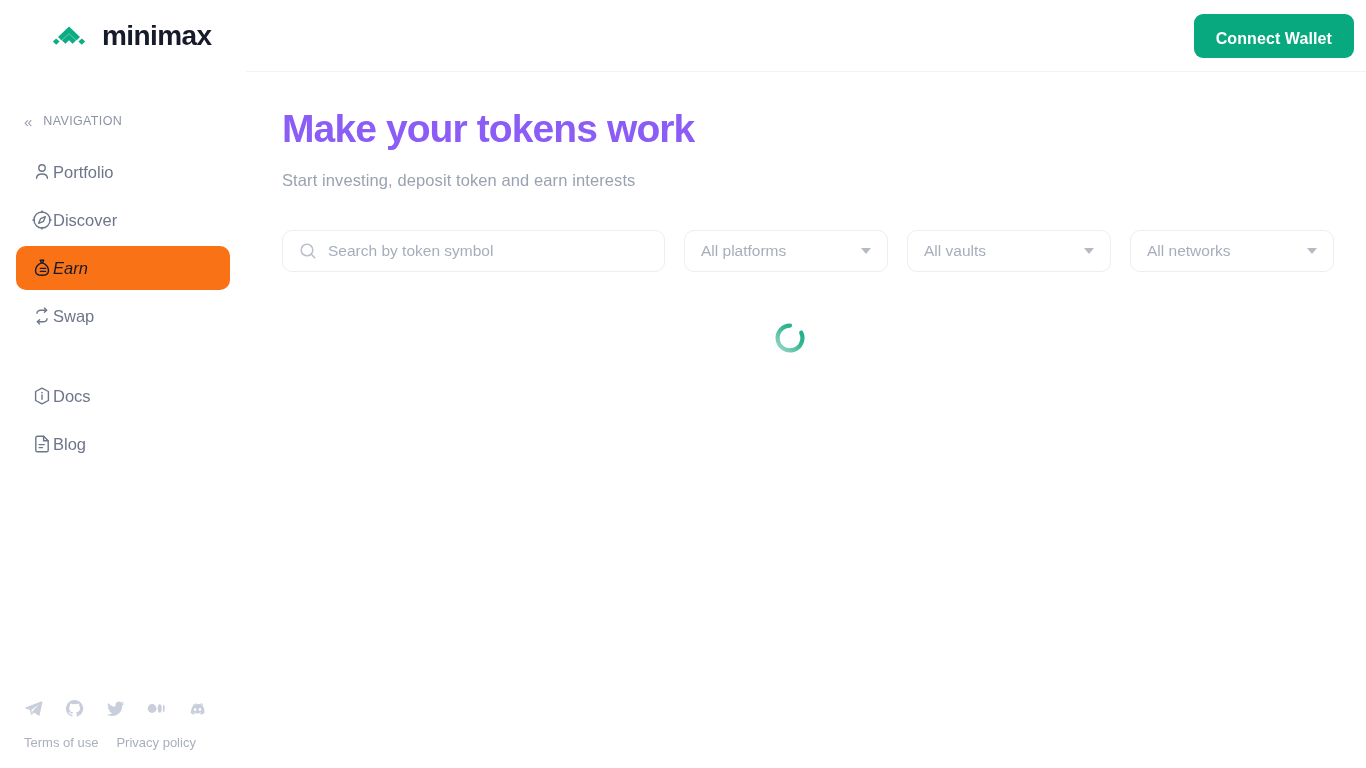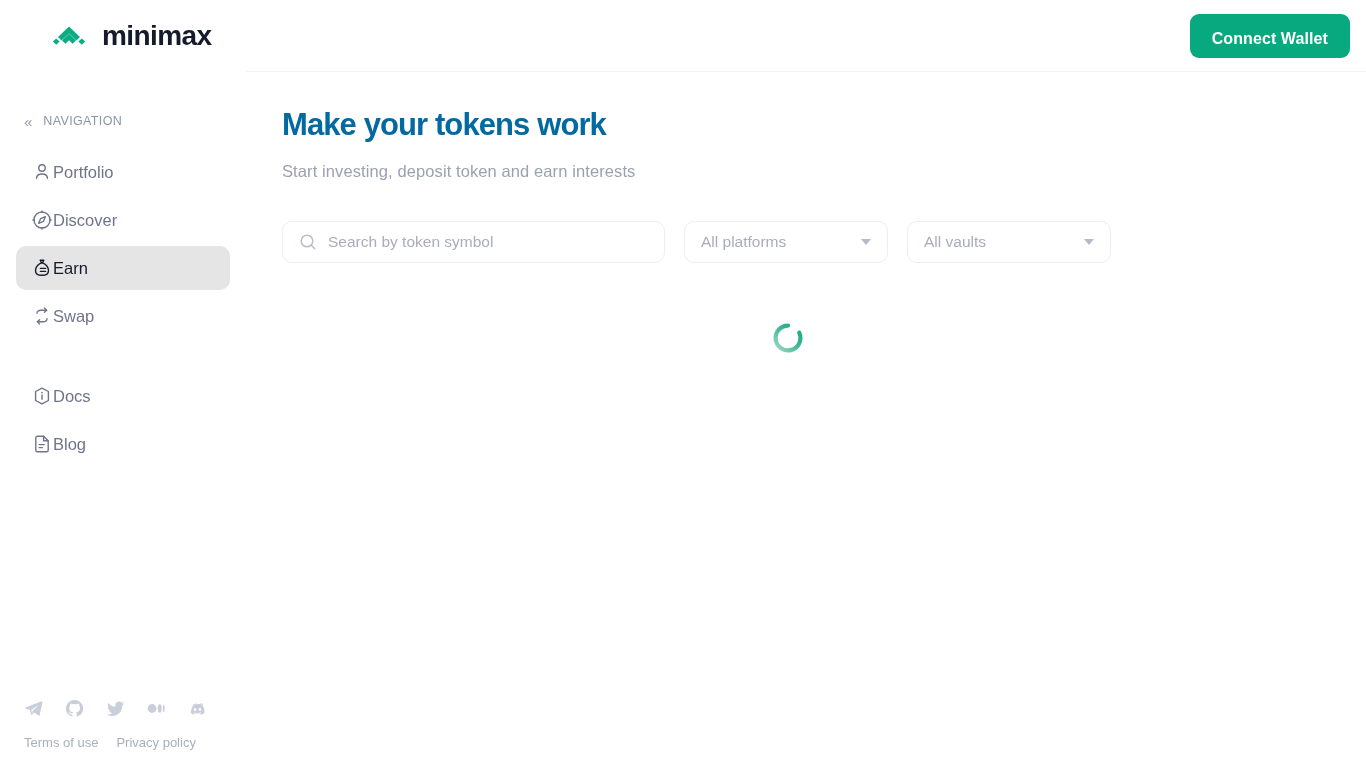--- a/index.html
+++ b/index.html
@@ -100,21 +100,22 @@
   }
   .nav-item .ico { width: 22px; height: 22px; display: block; flex: 0 0 22px; }
   .nav-item .ico svg { display: block; }
   .nav-item .lbl {
     font-size: 16.5px;
     line-height: 1;
     color: #6d7689;
     font-weight: 400;
   }
   .nav-item.active {
-    background: #e5e5e5;
+    background: #f97316;
+    font-style: italic;
   }
   .nav-item.active .lbl { color: #151b2b; font-weight: 500; }
 
   .nav-gap { height: 28px; }
 
   .sidebar-spacer { flex: 1 1 auto; }
 
   .sidebar-footer {
     padding: 0 24px 18px 24px;
   }
@@ -203,24 +204,24 @@
   }
 
   .content {
     flex: 1 1 auto;
     padding: 36px 36px 0 36px;
     position: relative;
     overflow: hidden;
   }
 
   .page-title {
-    font-size: 31px;
+    font-size: 39px;
     font-weight: 700;
     letter-spacing: -0.9px;
-    color: #0369a1;
+    color: #8b5cf6;
     line-height: 1.1;
   }
   .page-sub {
     margin-top: 20px;
     font-size: 16.5px;
     color: #9aa2b1;
     letter-spacing: 0.1px;
   }
 
   .filters {
@@ -462,20 +463,24 @@
         <div class="select">
           <span class="sel-label">All platforms</span>
           <span class="caret"></span>
         </div>
 
         <div class="select">
           <span class="sel-label">All vaults</span>
           <span class="caret"></span>
         </div>
 
+        <div class="select">
+          <span class="sel-label">All networks</span>
+          <span class="caret"></span>
+        </div>
 
       </div>
 
       <div class="loader-wrap">
         <span class="spinner">
           <svg viewBox="0 0 32 32" width="32" height="32" fill="none" xmlns="http://www.w3.org/2000/svg">
             <defs>
               <linearGradient id="spinGrad" x1="0" y1="1" x2="1" y2="0">
                 <stop offset="0%" stop-color="#9fd9c9"></stop>
                 <stop offset="55%" stop-color="#3bb795"></stop>

